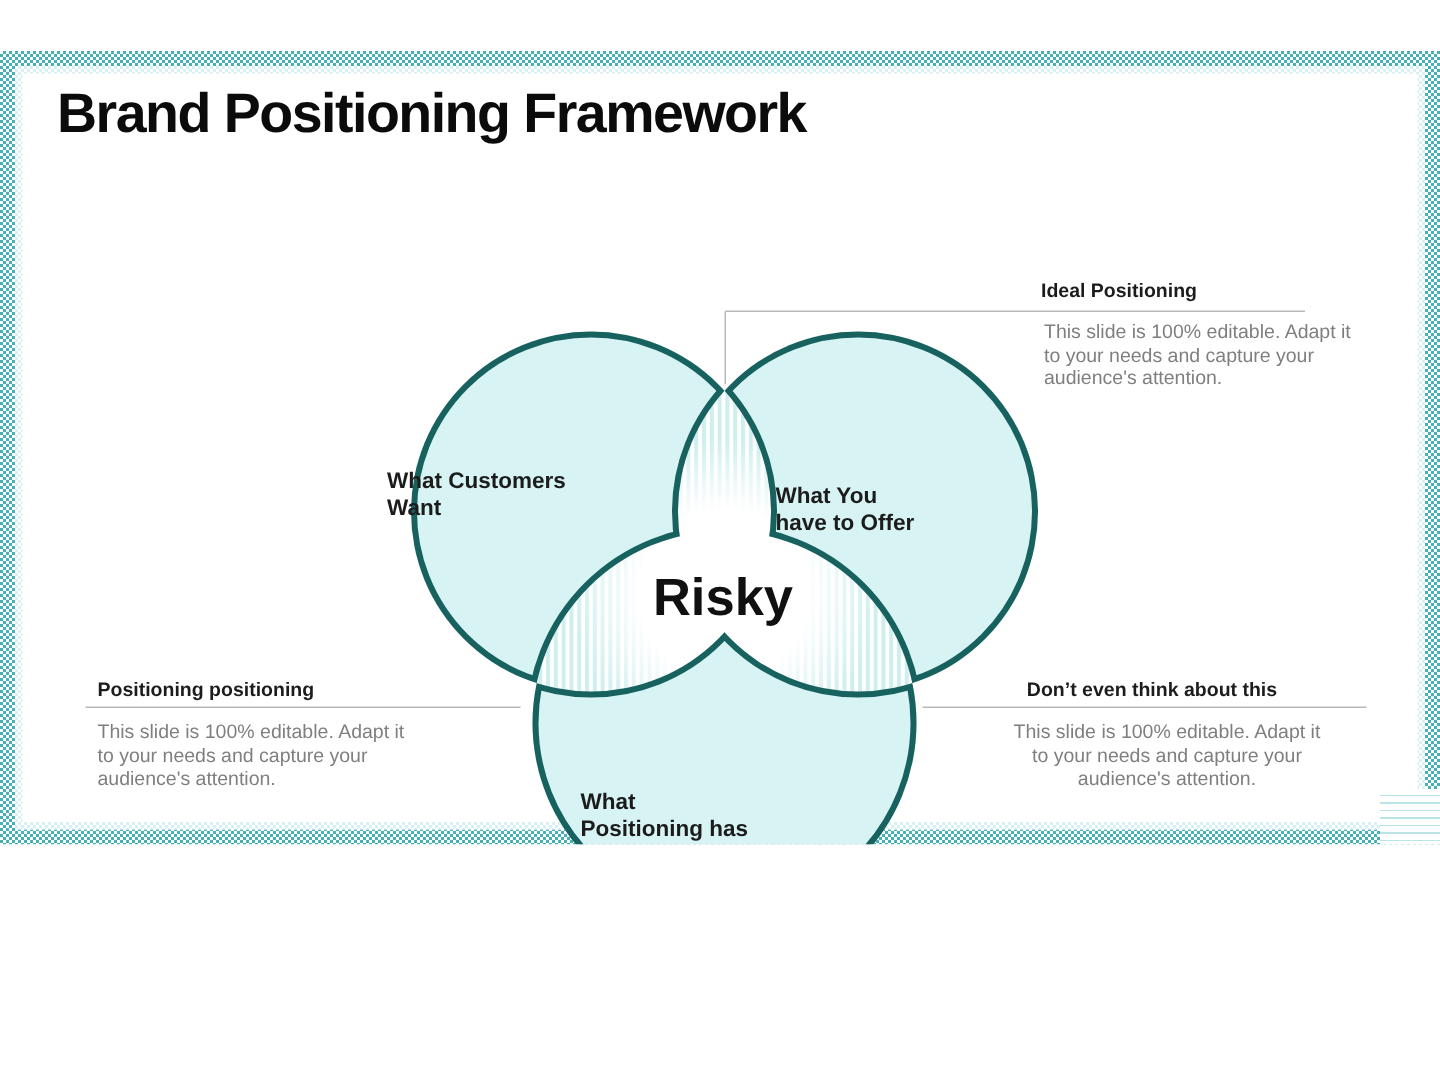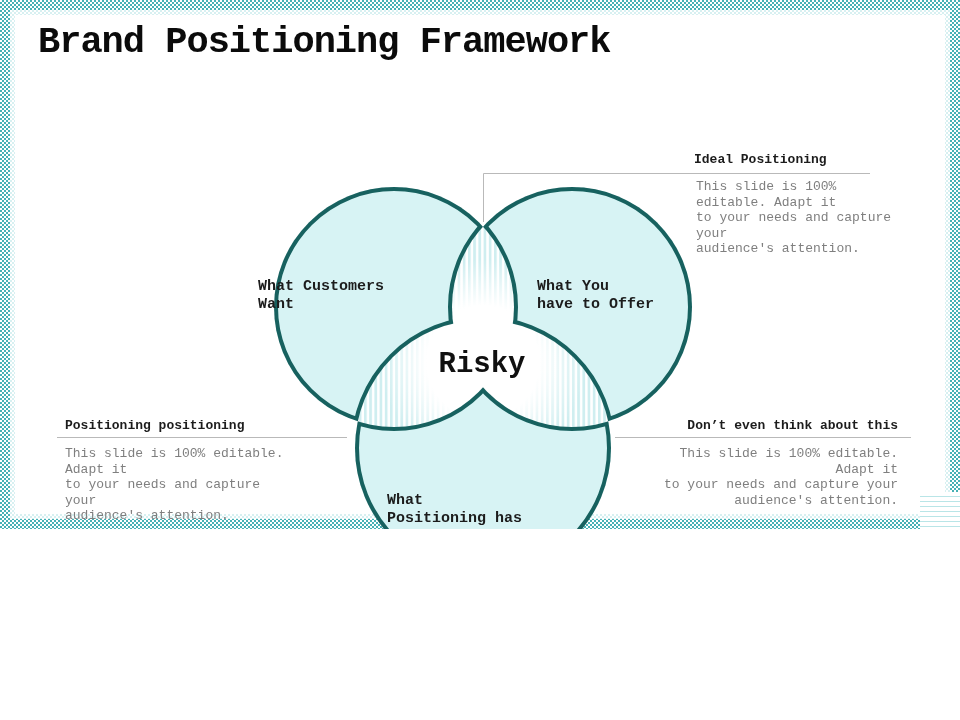--- a/index.html
+++ b/index.html
@@ -1,24 +1,25 @@
 <!DOCTYPE html>
 <html><head>
 <meta charset="utf-8">
 <style>
   html,body { margin:0; padding:0; background:#ffffff; }
   .slide {
     position:relative; width:960px; height:529px; overflow:hidden;
-    font-family:Liberation Mono, monospace;
+    font-family:Liberation Sans, sans-serif;
     background-color:#ffffff;
     background-image:
       linear-gradient(45deg, #46b1b5 25%, transparent 25%, transparent 75%, #46b1b5 75%),
       linear-gradient(45deg, #46b1b5 25%, transparent 25%, transparent 75%, #46b1b5 75%);
     background-size:4px 4px;
     background-position:0 0, 2px 2px;
+    margin-top:34px;
   }
   .border-fringe {
     position:absolute; inset:10px;
     background-color:#ffffff;
     background-image:
       linear-gradient(45deg, #d7f0f1 25%, transparent 25%, transparent 75%, #d7f0f1 75%),
       linear-gradient(45deg, #d7f0f1 25%, transparent 25%, transparent 75%, #d7f0f1 75%);
     background-size:4px 4px;
     background-position:0 0, 2px 2px;
   }
@@ -37,24 +38,24 @@
   .ann-body {
     position:absolute; font-size:13px; color:#7f7f7f;
     line-height:15.5px; white-space:pre-line;
   }
   .circle-label {
     position:absolute; font-size:15px; font-weight:bold; color:#1c1c1c;
     line-height:18px; text-align:left; white-space:pre-line;
   }
   .risky-label {
     position:absolute; left:412px; top:348px; width:140px;
-    font-size:29px; font-weight:bold; color:#101010; text-align:center;
+    font-size:35px; font-weight:bold; color:#101010; text-align:center;
     line-height:34px;
   }
-  .align-right { text-align:right; }
+  .align-right { text-align:center; }
   .corner-note {
     position:absolute; right:0; bottom:0; width:40px; height:37px;
     background-color:#ffffff;
     background-image:repeating-linear-gradient(to bottom, transparent 0px, transparent 4px, #b9e5e7 4px, #b9e5e7 5px);
     z-index:5;
   }
 </style>
 </head>
 <body>
 
@@ -125,21 +126,21 @@
       <line x1="483.5" y1="173.5" x2="483.5" y2="222"></line>
       <line x1="57" y1="437.5" x2="347" y2="437.5"></line>
       <line x1="615" y1="437.5" x2="911" y2="437.5"></line>
     </g>
   </svg>
 
   <div class="page-title">Brand Positioning Framework</div>
 
   <div class="circle-label" style="left:258px; top:278px; width:180px;">What Customers
 Want</div>
-  <div class="circle-label" style="left:517px; top:278px; width:180px;padding-left:20px;">What You
+  <div class="circle-label" style="left:517px; top:288px; width:180px;">What You
 have to Offer</div>
   <div class="circle-label" style="left:387px; top:492px; width:186px;">What
 Positioning has
 to Give</div>
   <div class="risky-label">Risky</div>
 
   <div class="ann-heading" style="left:694px; top:151px;">Ideal Positioning</div>
   <div class="ann-body" style="left:696px; top:179px; width:210px;">This slide is 100% editable. Adapt it
 to your needs and capture your
 audience's attention.</div>

